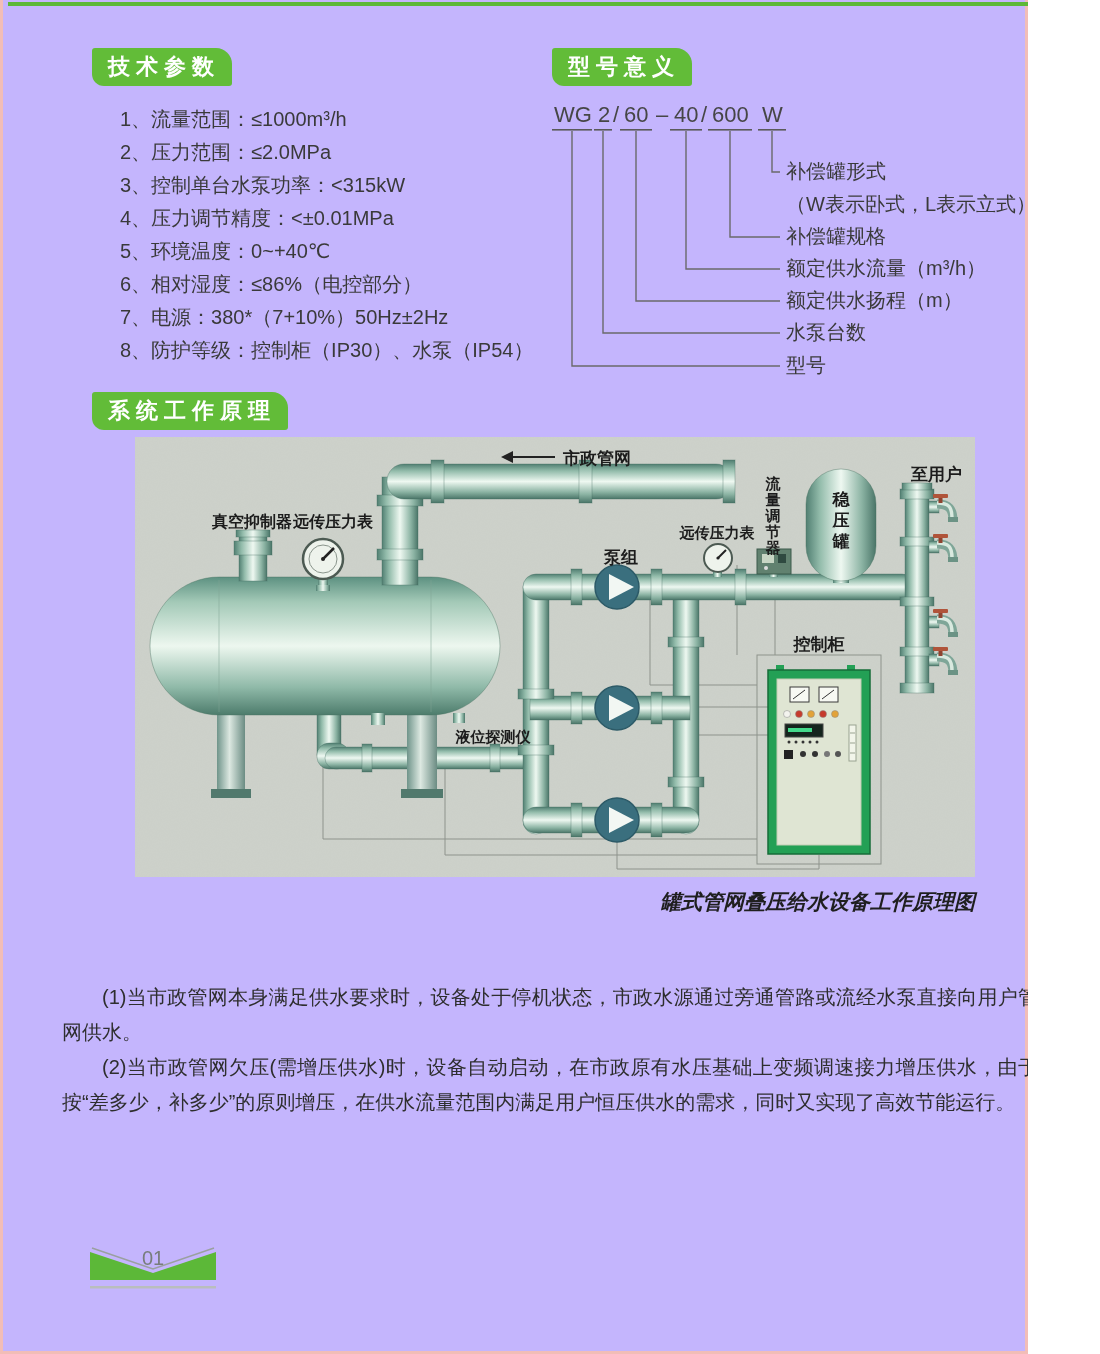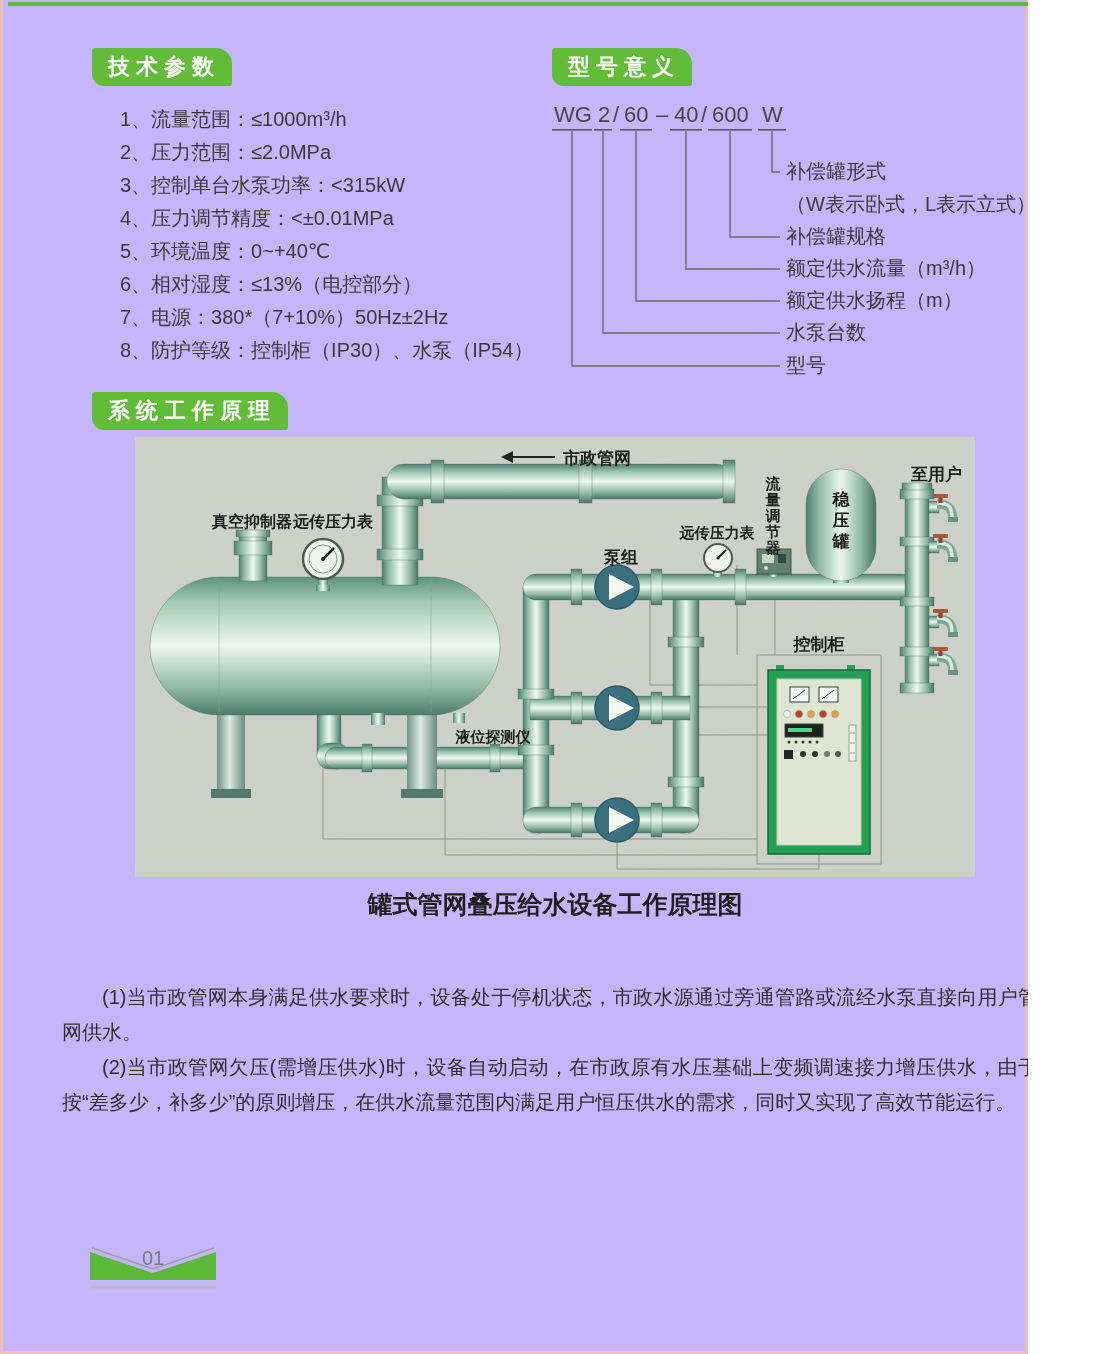--- a/index.html
+++ b/index.html
@@ -14,22 +14,22 @@
   #badge-tech{left:92px;top:48px;}
   #badge-model{left:528px;top:48px;margin-left:24px;}
   #badge-principle{left:92px;top:392px;}
   .tech-list{position:absolute;left:116px;top:99px;margin:4px;padding:0;list-style:none;
              font-size:20px;line-height:33px;color:#3a3a3a;}
   .model-svg{position:absolute;left:540px;top:92px;}
   .model-svg text{fill:#3a3a3a;font-size:20px;}
   .model-svg text.code{font-size:22px;fill:#464646;}
   .diagram{position:absolute;left:135px;top:437px;}
   .diagram text{font-weight:bold;fill:#1c1c1c;}
-  .caption{position:absolute;left:135px;top:888px;width:840px;text-align:center;
-           font-size:25px;font-weight:bold;color:#1f1f1f;}
+  .caption{position:absolute;left:135px;top:888px;width:840px;text-align:right;
+           font-size:21px;font-weight:bold;color:#1f1f1f;font-style:italic;}
   .paras{position:absolute;left:62px;top:934px;width:976px;font-size:20px;line-height:35px;
          text-align:justify;color:#2e2e2e;margin-top:46px;}
   .paras p{margin:0;text-indent:2em;}
   .footer-svg{position:absolute;left:90px;top:1242px;}
 </style>
 </head>
 <body>
 
 <div id="page">
   <div class="frame-left"></div>
@@ -38,21 +38,21 @@
   <div class="top-rule"></div>
 
   <div class="badge" id="badge-tech">技术参数</div>
 
   <ul class="tech-list">
     <li>1、流量范围：≤1000m³/h</li>
     <li>2、压力范围：≤2.0MPa</li>
     <li>3、控制单台水泵功率：&lt;315kW</li>
     <li>4、压力调节精度：&lt;±0.01MPa</li>
     <li>5、环境温度：0~+40℃</li>
-    <li>6、相对湿度：≤13%（电控部分）</li>
+    <li>6、相对湿度：≤86%（电控部分）</li>
     <li>7、电源：380*（7+10%）50Hz±2Hz</li>
     <li>8、防护等级：控制柜（IP30）、水泵（IP54）</li>
   </ul>
 
   <div class="badge" id="badge-model">型号意义</div>
 
   <svg class="model-svg" width="520" height="300" viewBox="0 0 520 300">
     <g>
       <text class="code" x="14" y="30">WG</text>
       <text class="code" x="58" y="30">2</text>

